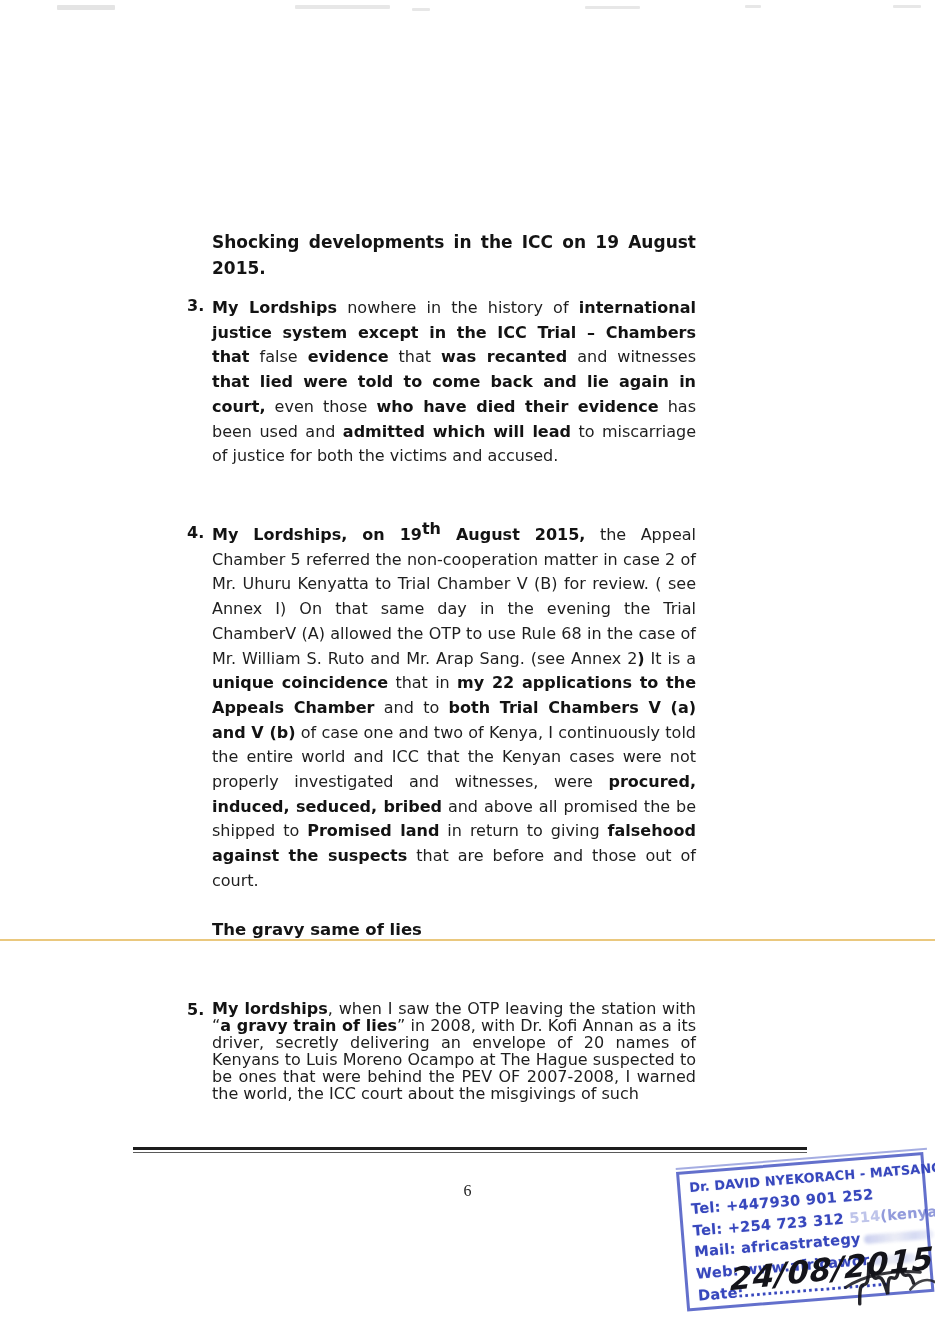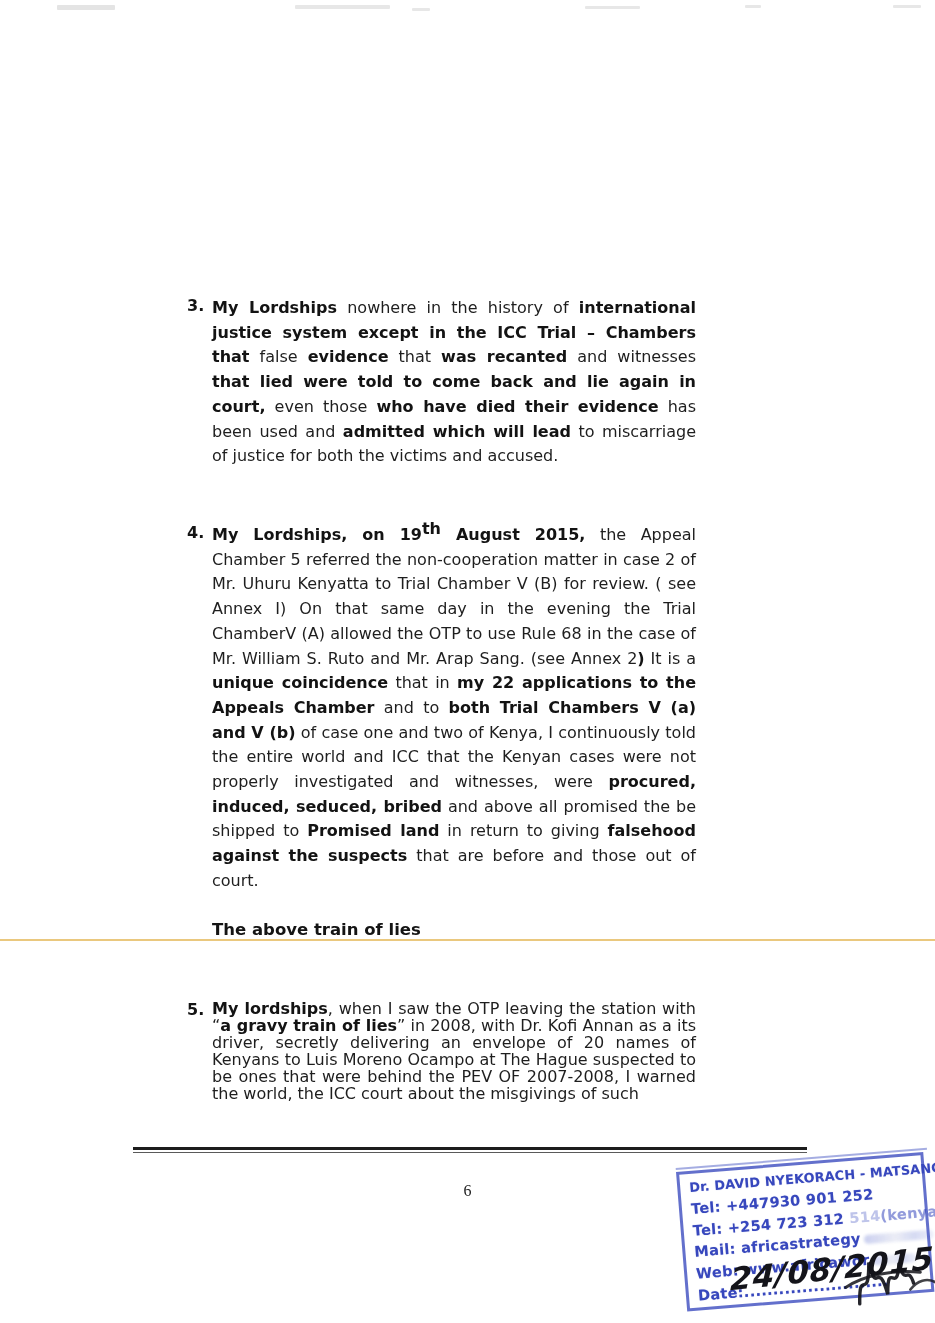--- a/index.html
+++ b/index.html
@@ -86,33 +86,34 @@
 <div class="page">
 
   <div class="art" style="left:57px;top:5px;width:58px;height:5px;background:#c9c9c9;"></div>
   <div class="art" style="left:295px;top:5px;width:95px;height:4px;"></div>
   <div class="art" style="left:412px;top:8px;width:18px;height:3px;"></div>
   <div class="art" style="left:585px;top:6px;width:55px;height:3px;"></div>
   <div class="art" style="left:745px;top:5px;width:16px;height:3px;"></div>
   <div class="art" style="left:893px;top:5px;width:28px;height:3px;"></div>
 
 
+  <div class="heading">Shocking developments in the ICC on 19 August 2015.</div>
 
   <div class="para" id="para3">
     <span class="num">3.</span>
     <div class="ptext"><span class="bseg">My Lordships</span><span> nowhere in the history of </span><span class="bseg">international justice system except in the ICC Trial – Chambers that</span><span> false </span><span class="bseg">evidence</span><span> that </span><span class="bseg">was recanted</span><span> and witnesses </span><span class="bseg">that lied were told to come back and lie again in court,</span><span> even those </span><span class="bseg">who have died their evidence</span><span> has been used and </span><span class="bseg">admitted which will lead</span><span> to miscarriage of justice for both the victims and accused.</span></div>
   </div>
 
   <div class="para" id="para4">
     <span class="num">4.</span>
     <div class="ptext"><span class="bseg">My Lordships, on 19</span><span class="bseg sup">th</span><span class="bseg"> August 2015,</span><span> the Appeal Chamber 5 referred the non-cooperation matter in case 2 of Mr. Uhuru Kenyatta to Trial Chamber V (B) for review. ( see Annex I) On that same day in the evening the Trial ChamberV (A) allowed the OTP to use Rule 68 in the case of Mr. William S. Ruto and Mr. Arap Sang. (see Annex 2</span><span class="bseg">)</span><span> It is a </span><span class="bseg">unique coincidence</span><span> that in </span><span class="bseg">my 22 applications to the Appeals Chamber</span><span> and to </span><span class="bseg">both Trial Chambers V (a) and V (b)</span><span> of case one and two of Kenya, I continuously told the entire world and ICC that the Kenyan cases were not properly investigated and witnesses, were </span><span class="bseg">procured, induced, seduced, bribed</span><span> and above all promised the be shipped to </span><span class="bseg">Promised land</span><span> in return to giving </span><span class="bseg">falsehood against the suspects</span><span> that are before and those out of court.</span></div>
   </div>
 
   <div class="gold-line"></div>
-  <div class="subheading">The above train of lies</div>
+  <div class="subheading">The gravy same of lies</div>
 
   <div class="para" id="para5">
     <span class="num">5.</span>
     <div class="ptext"><span class="bseg">My lordships</span><span>, when I saw the OTP leaving the station with “</span><span class="bseg">a gravy train of lies</span><span>” in 2008, with Dr. Kofi Annan as a its driver, secretly delivering an envelope of 20 names of Kenyans to Luis Moreno Ocampo at The Hague suspected to be ones that were behind the PEV OF 2007-2008, I warned the world, the ICC court about the misgivings of such</span></div>
   </div>
 
   <div class="footer-rule"></div>
   <div class="page-number">6</div>
 
   <div class="stamp">

